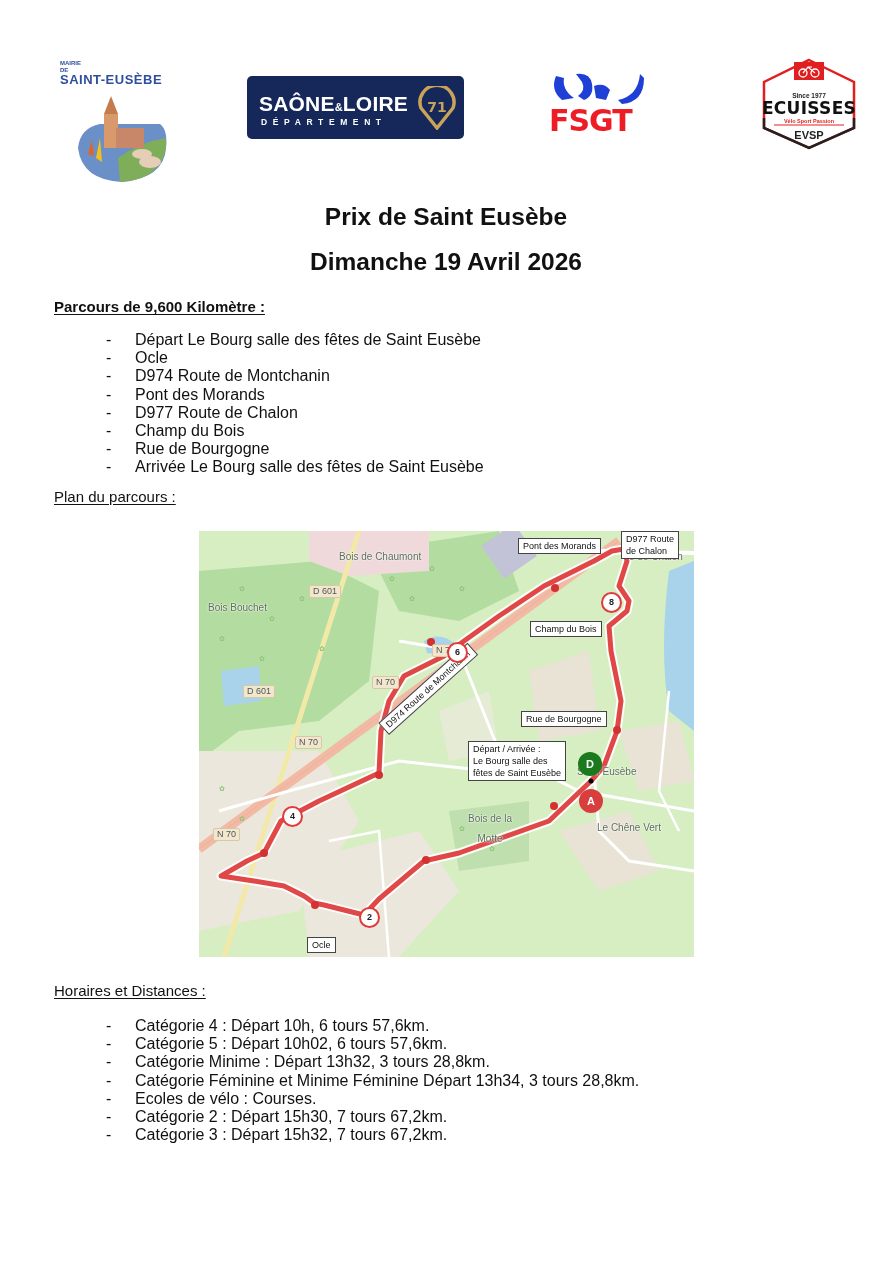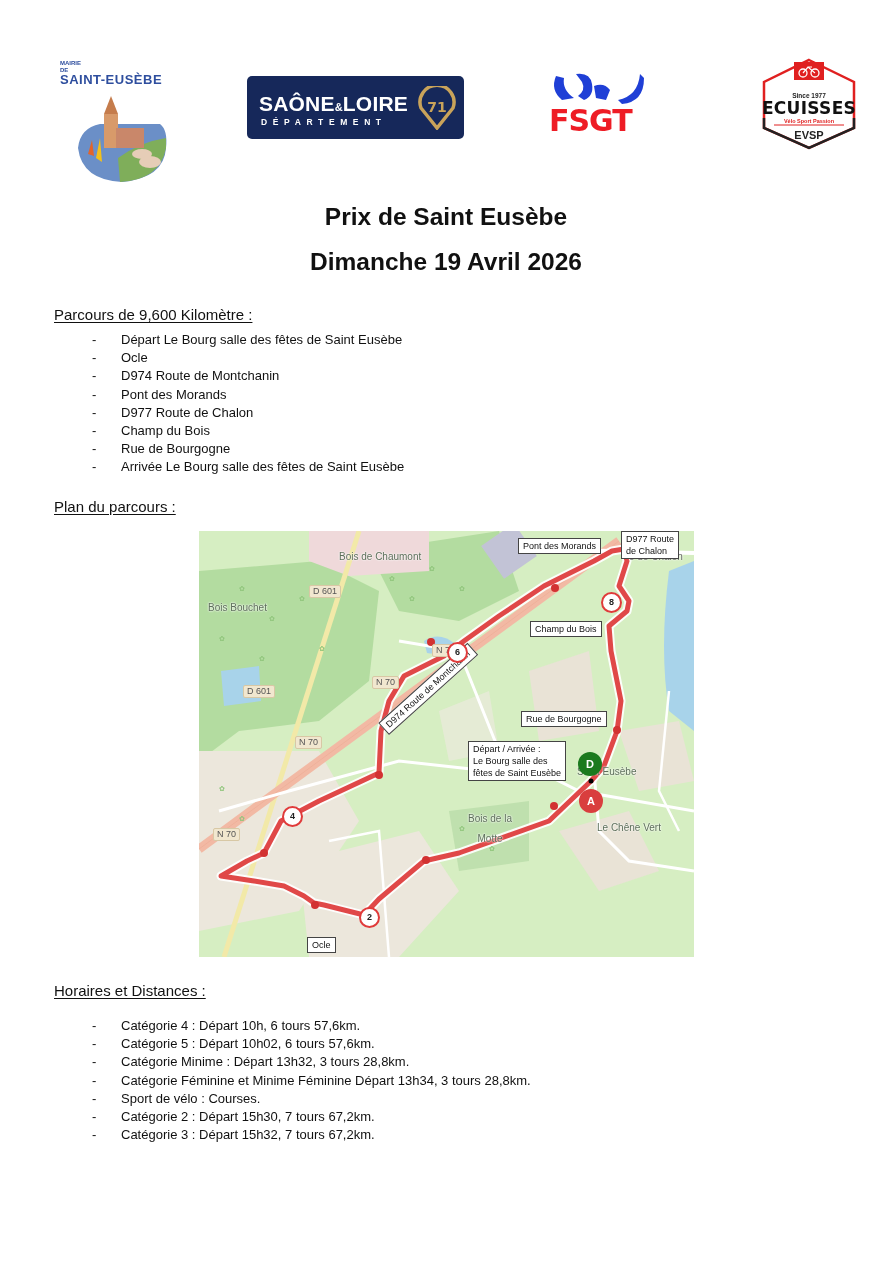--- a/index.html
+++ b/index.html
@@ -23,23 +23,23 @@
   .ecu-name { position:absolute; left:0; top:40px; width:102px; text-align:center; font-size:17px; font-weight:900;
               color:#111; font-family:"DejaVu Sans", sans-serif; letter-spacing:0.3px; }
   .ecu-slogan { position:absolute; left:0; top:60px; width:102px; text-align:center; font-size:5.5px; color:#e02020; font-weight:bold; }
   .ecu-code { position:absolute; left:0; top:71px; width:102px; text-align:center; font-size:11px; font-weight:bold; color:#222; }
 
   
   .title { left:0; width:892px; text-align:center; font-weight:bold; font-size:24.5px; color:#111; }
   .title1 { top:203px; } .title2 { top:240px;margin-top:8px; }
 
   .heading { left:54px; font-size:15px; text-decoration:underline; text-underline-offset:2px; color:#111; }
-  .h-parcours { top:306px; } .h-plan { top:498px; } .h-horaires { top:982px; }
-
-  ul.dash { position:absolute; left:92px; margin:0; padding:0; list-style:none; font-size:13px; line-height:18.2px; color:#111; }
+  .h-parcours { top:298px;font-weight:bold; } .h-plan { top:488px; } .h-horaires { top:982px; }
+
+  ul.dash { position:absolute; left:106px; margin:0; padding:0; list-style:none; font-size:16px; line-height:18.2px; color:#111; }
   ul.dash li { position:relative; padding-left:29px; }
   ul.dash li::before { content:"-"; position:absolute; left:0; top:0; }
   .list-parcours { top:331px; }
   .list-horaires { top:1017px; }
 
   
   .map { left:199px; top:531px; width:495px; height:426px; overflow:hidden; background:#d6eec2; }
   .map svg { position:absolute; left:0; top:0; }
   .maplabel { position:absolute; font-size:10px; color:#5d6f5a; white-space:nowrap; text-shadow:0 0 2px #fff, 0 0 2px #fff; }
   .roadshield { position:absolute; font-size:9px; color:#555; background:#f1e7cf; border:1px solid #d8c8a5; border-radius:2px; padding:0 3px; line-height:11px; white-space:nowrap; }
@@ -225,16 +225,16 @@
   <div class="pin pin-d" style="left:391px;top:233px;">D</div>
   <div class="pin pin-a" style="left:392px;top:270px;">A</div>
 </div>
 
 <div class="abs heading h-horaires">Horaires et Distances :</div>
 <ul class="dash list-horaires">
   <li>Catégorie 4 : Départ 10h, 6 tours 57,6km.</li>
   <li>Catégorie 5 : Départ 10h02, 6 tours 57,6km.</li>
   <li>Catégorie Minime : Départ 13h32, 3 tours 28,8km.</li>
   <li>Catégorie Féminine et Minime Féminine Départ 13h34, 3 tours 28,8km.</li>
-  <li>Sport de vélo : Courses.</li>
+  <li>Ecoles de vélo : Courses.</li>
   <li>Catégorie 2 : Départ 15h30, 7 tours 67,2km.</li>
   <li>Catégorie 3 : Départ 15h32, 7 tours 67,2km.</li>
 </ul>
 
 </body></html>

